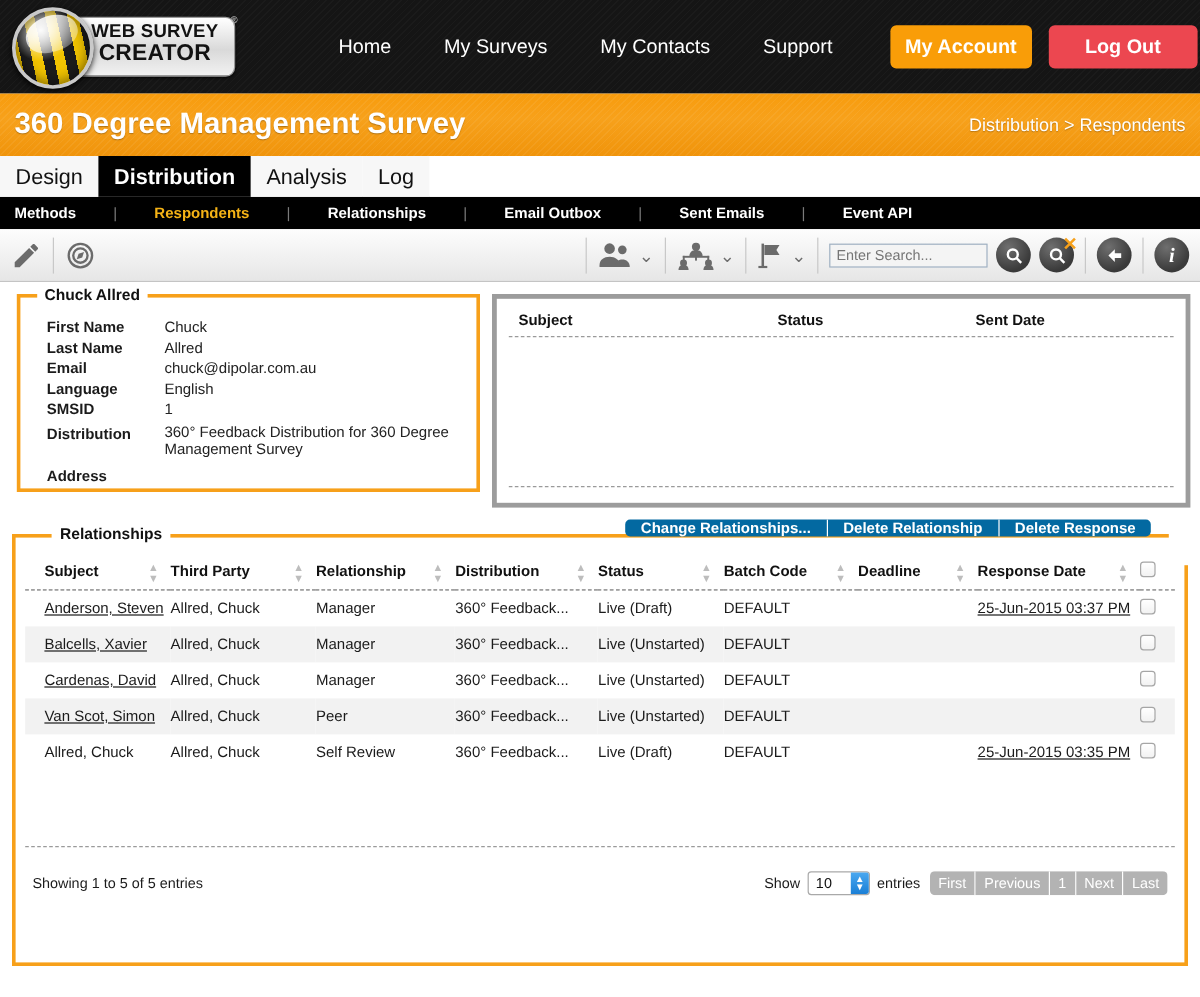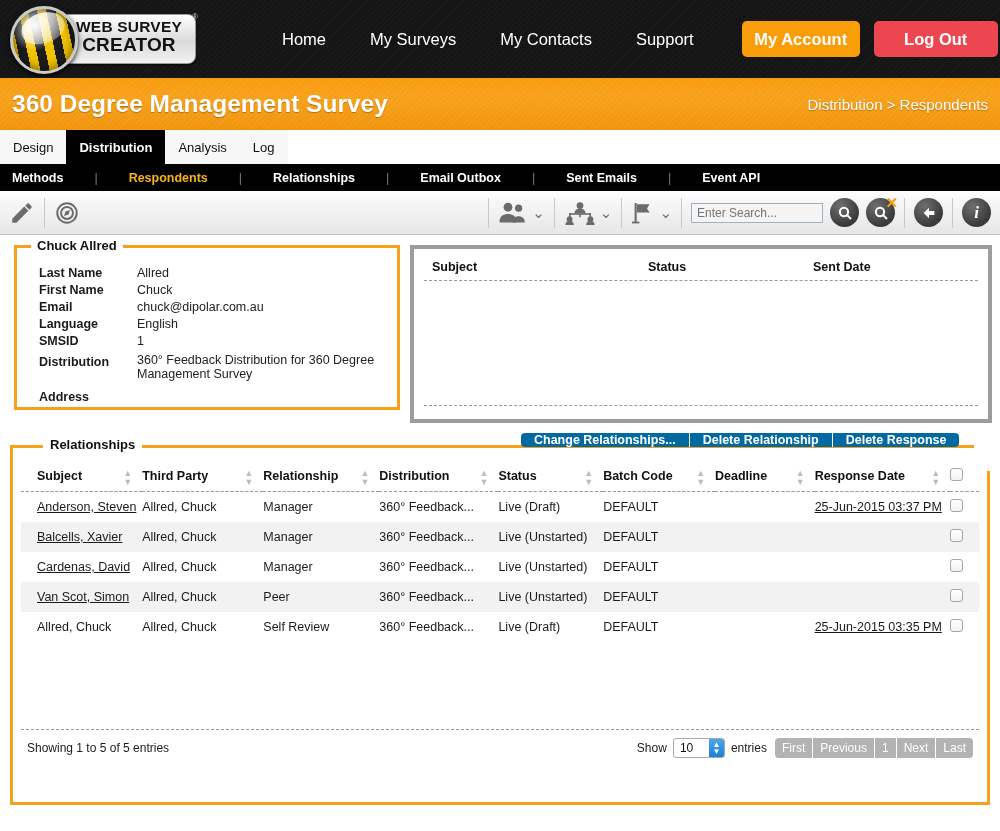--- a/index.html
+++ b/index.html
@@ -75,21 +75,21 @@
     display: flex; align-items: center; justify-content: space-between;
     padding: 0 12px 0 12px; position: relative;
   }
   .banner-title { color: #fff; font-size: 24.5px; font-weight: bold; text-shadow: 0 1px 1px rgba(0,0,0,.28); }
   .banner-crumb { color: #fff; font-size: 15px; text-shadow: 0 1px 1px rgba(0,0,0,.25); }
 
   
   .tabrow { height: 34px; background: #fff; display: flex; align-items: stretch; }
   .tab {
     display: flex; align-items: center; padding: 0 13px;
-    font-size: 13px; color: #111; background: #f7f7f7; cursor: pointer;
+    font-size: 18px; color: #111; background: #f7f7f7; cursor: pointer;
   }
   .tab.active { background: #000; color: #fff; font-weight: bold; }
   .tabrow-filler { flex: 1; background: #fff; }
 
   
   .subnav {
     height: 27px; background: #000; display: flex; align-items: center;
     padding-left: 12px; color: #fff; font-size: 12.5px; font-weight: bold; gap: 23px;
   }
   .subnav .item { cursor: pointer; color:#fff; }
@@ -194,21 +194,21 @@
   th.cbcol, td.cbcol { text-align: left; }
 
   .tfoot-line { border-top: 1px dashed #9a9a9a; margin-top: 0; }
   .tfoot {
     display: flex; align-items: center; justify-content: space-between;
     padding: 8px 6px 0 6px; font-size: 12px; color: #1b1b1b;
   }
   .pager { display: flex; align-items: center; gap: 0; }
   .pager .lbl { font-size: 12px; color: #1b1b1b; }
   .sel-wrap {
-    position: relative; margin: 0 6px; display:inline-flex; align-items:flex-start;
+    position: relative; margin: 12px 6px; display:inline-flex; align-items:flex-start;
   }
   .sel-wrap select {
     -webkit-appearance: none; appearance: none;
     width: 52px; height: 20px; font-size: 12px; padding: 0 18px 0 6px;
     border: 1px solid #a9a9a9; border-radius: 3px; background: #fff; color:#111;
     font-family: "Liberation Sans", sans-serif; cursor: pointer;
   }
   .sel-arrow {
     position:absolute; right: 1px; top: 1px; width: 15px; height: 18px;
     background: linear-gradient(#4aa8f0, #1a7fd6); border-radius: 0 2px 2px 0;
@@ -368,26 +368,26 @@
 
 <div class="content">
 
   <div class="panels">
 
     <div class="ofield detail-panel">
       <div class="legend">Chuck Allred</div>
       <table class="detail-table">
         <tbody>
             <tr>
+          <td class="k">First Name</td>
+          <td class="v">Chuck</td>
+        </tr>
+        <tr>
           <td class="k">Last Name</td>
           <td class="v">Allred</td>
-        </tr>
-        <tr>
-          <td class="k">First Name</td>
-          <td class="v">Chuck</td>
         </tr>
         <tr>
           <td class="k">Email</td>
           <td class="v">chuck@dipolar.com.au</td>
         </tr>
         <tr>
           <td class="k">Language</td>
           <td class="v">English</td>
         </tr>
         <tr>

